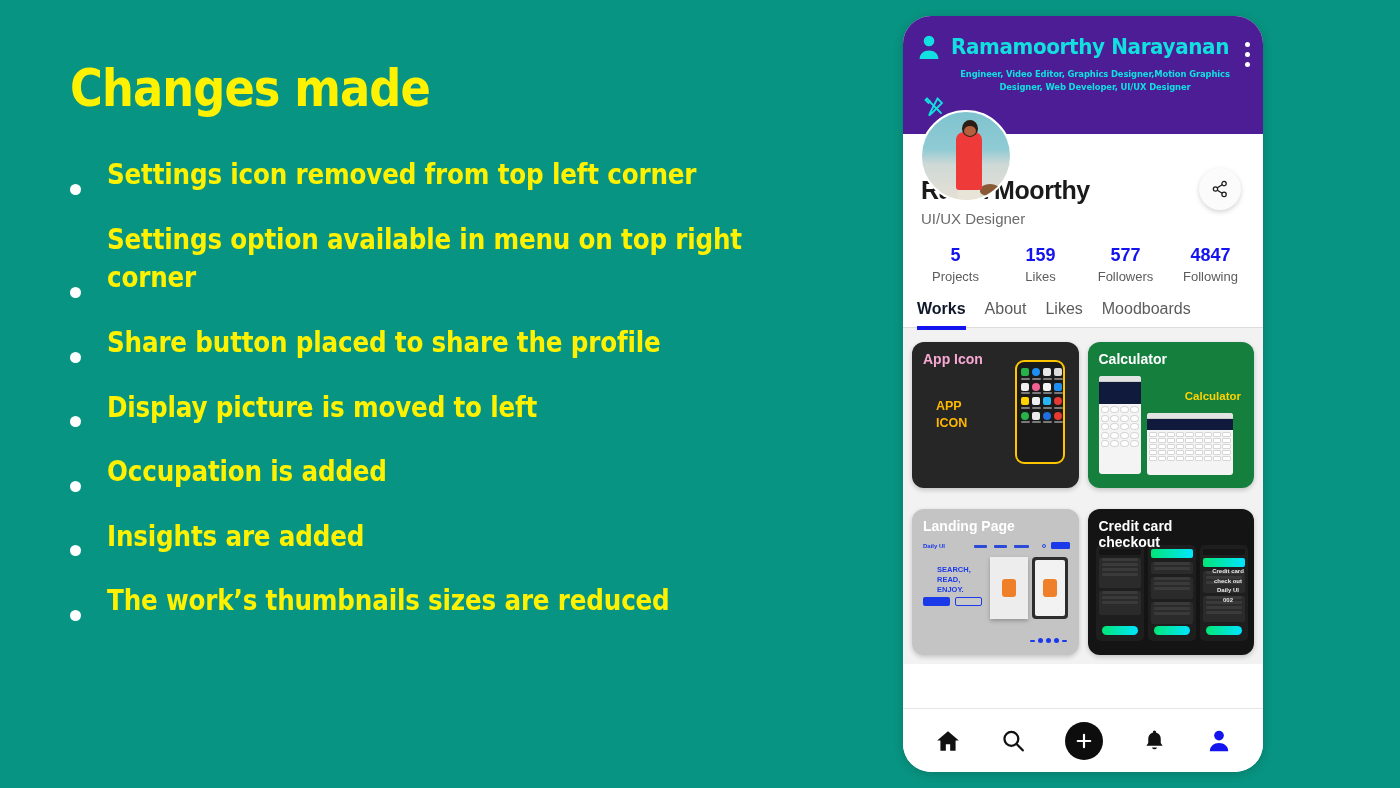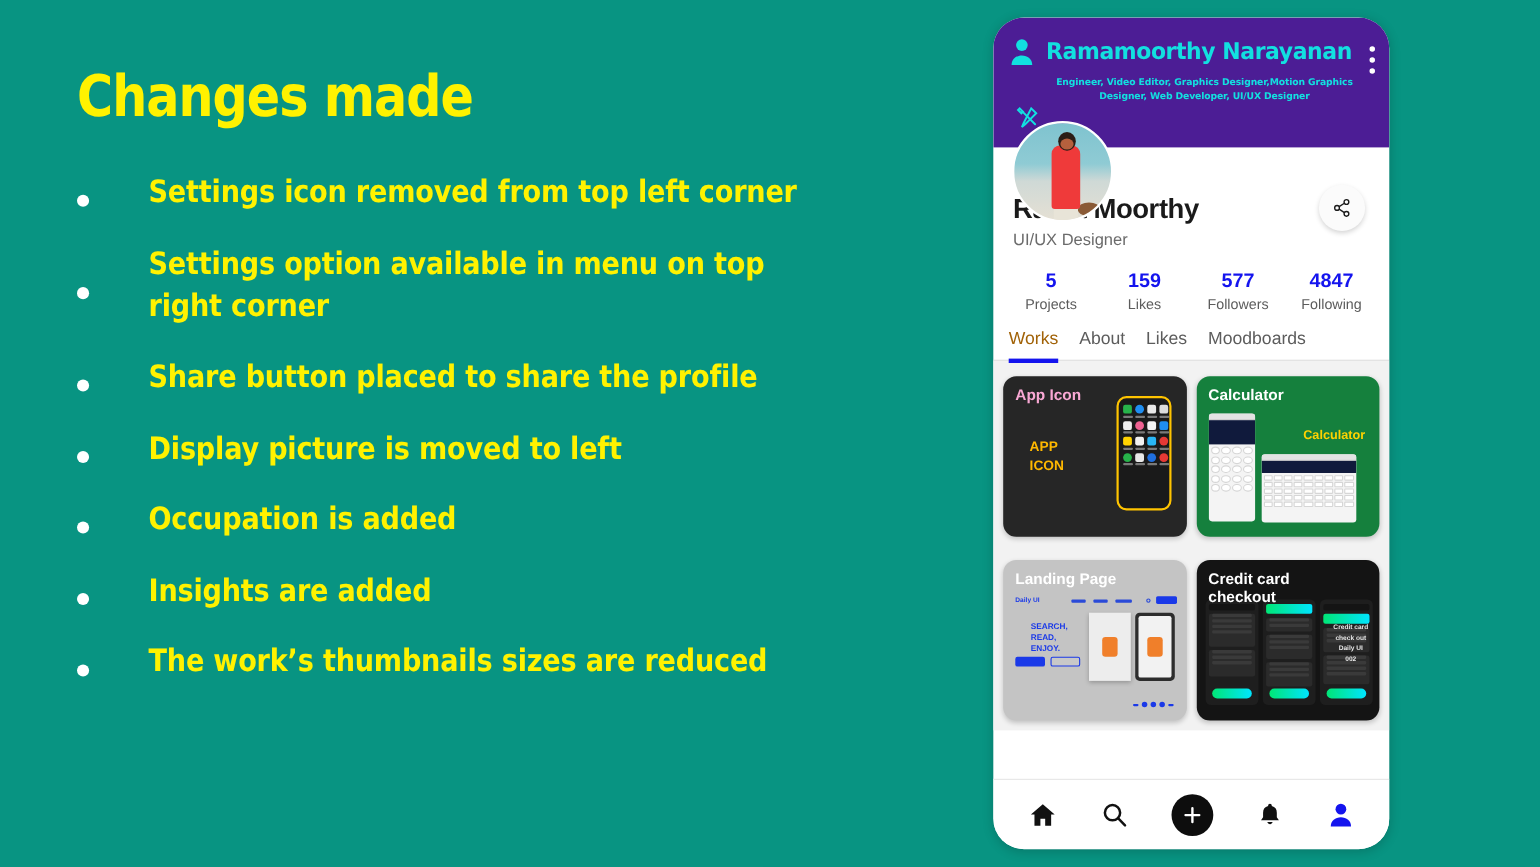--- a/index.html
+++ b/index.html
@@ -30,23 +30,22 @@
     letter-spacing: -1px;
     line-height: 1.0;
     transform: scaleX(0.86);
     transform-origin: left center;
     margin-bottom: 42px;
     white-space: nowrap;
   }
   .bullet-list { list-style: none; }
   .bullet-item {
     display: flex;
-    align-items: center;
+    align-items: flex-end;
     margin-bottom: 26px;
-    gap: 28px;
   }
   .bullet-dot {
     flex: none;
     width: 11px; height: 11px;
     border-radius: 50%;
     background: #ffffff;
     margin-top: 15px;
     margin-right: 26px;
   }
   .bullet-text {
@@ -220,21 +219,21 @@
     position: relative;
   }
   .tab {
     font-family: "Liberation Sans", sans-serif;
     font-size: 16px;
     color: #5c5c5c;
     padding-bottom: 9px;
     cursor: pointer;
     position: relative;
   }
-  .tab.active { color: #a16207; font-weight: normal; }
+  .tab.active { color: #0f172a; font-weight: bold; }
   .tab.active::after {
     content: "";
     position: absolute;
     left: 0; bottom: -2.5px;
     width: 100%; height: 3.5px;
     background: #1414ee;
   }
 
   
   .works {

